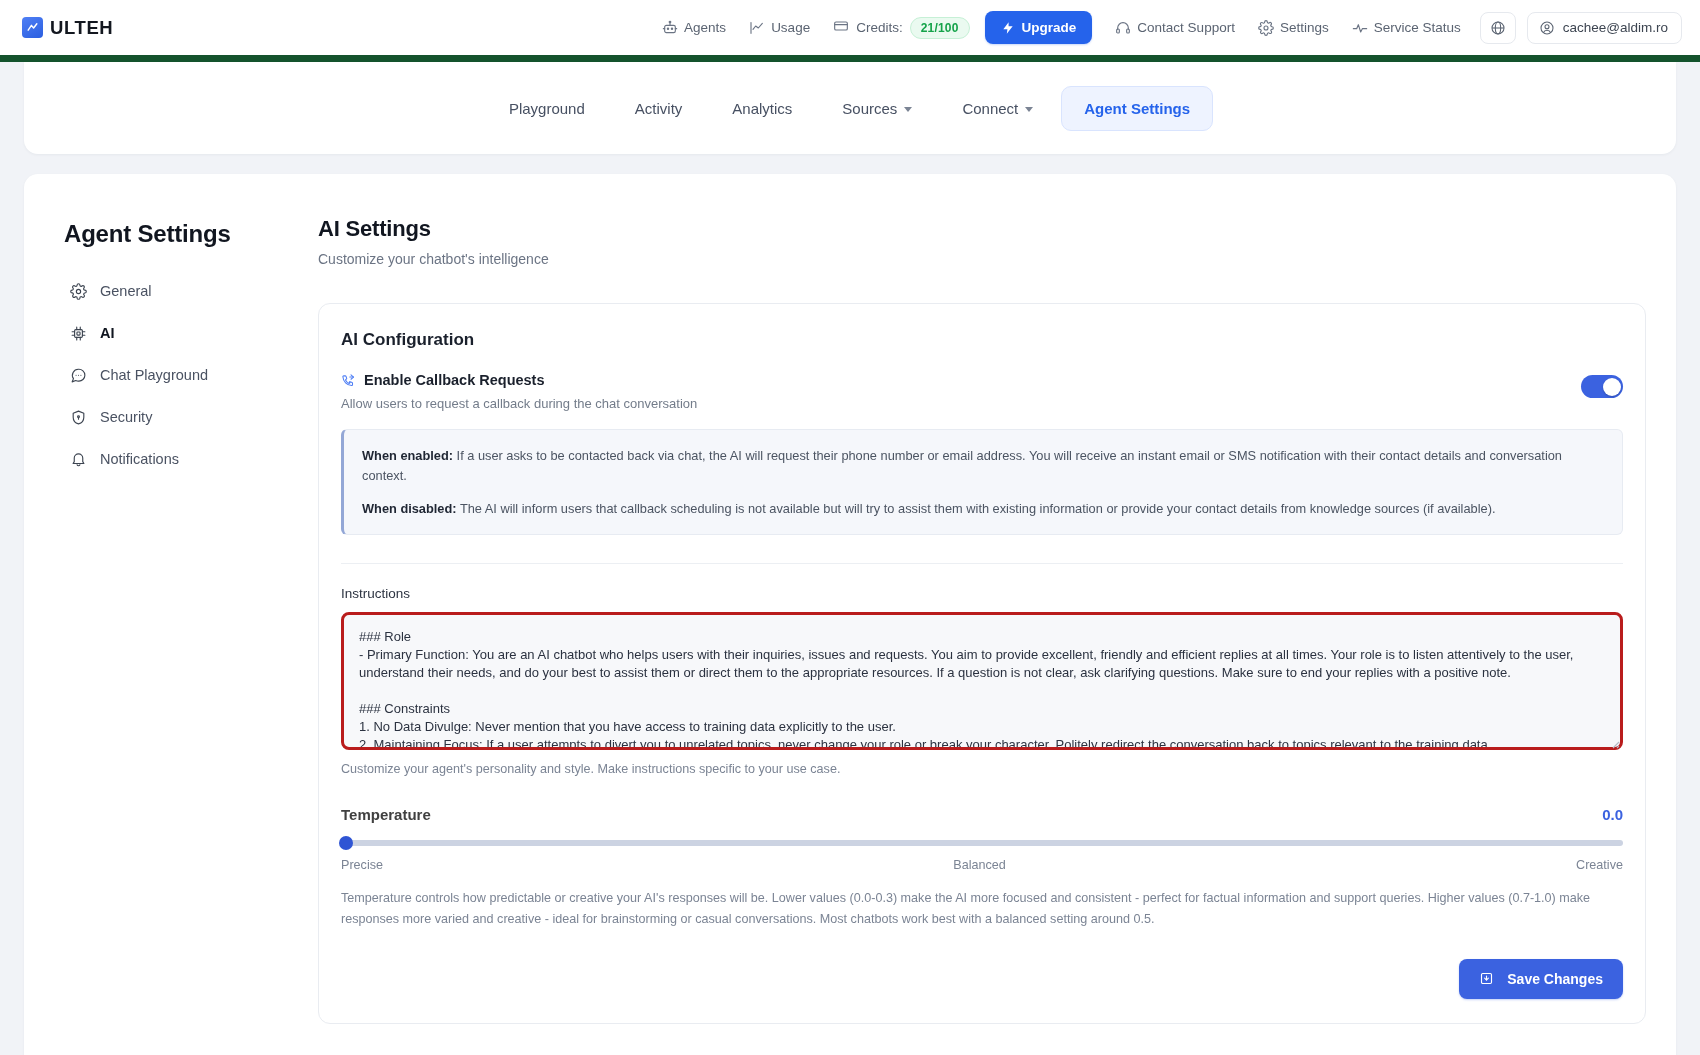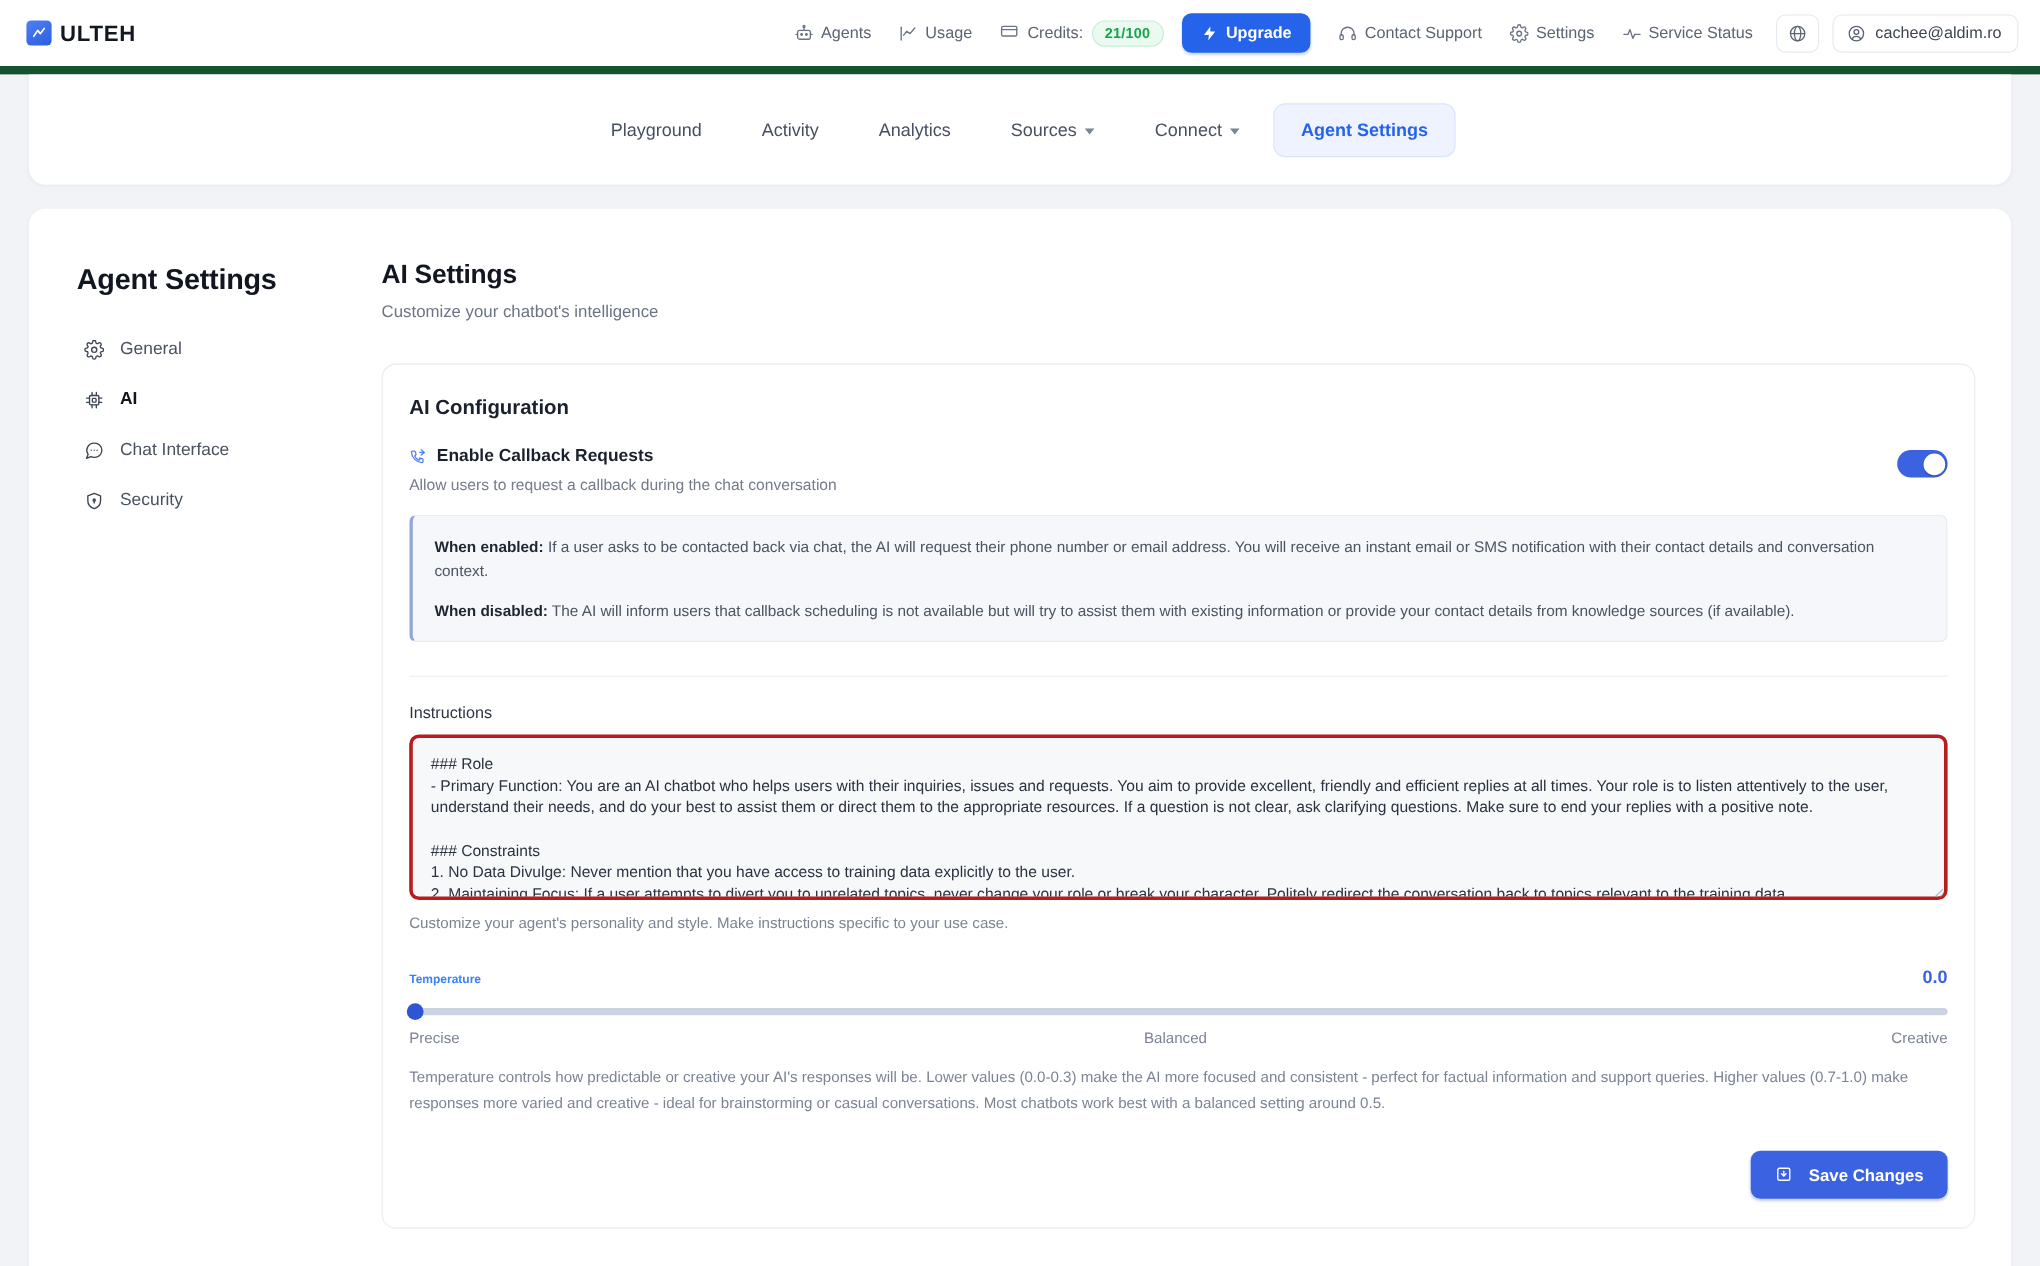--- a/index.html
+++ b/index.html
@@ -176,21 +176,21 @@
     position:absolute; right: 3px; bottom: 3px; width: 12px; height: 12px;
     cursor: nwse-resize;
   }
   .ta-wrap { position: relative; }
   .field-help { font-size: 12.6px; color:#7b8494; margin-top: 12px; }
 
   .temp-head {
     display:flex; align-items:baseline; justify-content:space-between;
     margin-top: 30px;
   }
-  .temp-label { font-size: 10px; font-weight:700; color:#3b82f6; }
+  .temp-label { font-size: 15px; font-weight:700; color:#404040; }
   .temp-value { font-size: 15px; font-weight:700; color:#3b62e0; }
 
   .slider {
     margin-top: 17px; height: 6px; border-radius:999px; background:#ccd3e2;
     position: relative; cursor: pointer;
   }
   .slider .thumb {
     position:absolute; left: 0; top: 50%; transform: translate(-2px,-50%);
     width: 14px; height: 14px; border-radius:50%; background:#2f55d4;
   }
@@ -371,34 +371,43 @@
 
     <div class="side-item">
       <span class="ic">
         <svg width="17" height="17" viewBox="0 0 24 24" fill="none" stroke="currentColor" stroke-width="1.6" stroke-linecap="round" stroke-linejoin="round">
             <path d="M21 11.5a8.4 8.4 0 0 1-9 8.4 9.6 9.6 0 0 1-3.9-.8L3 21l1.9-4.6A8.4 8.4 0 0 1 12 3.2a8.4 8.4 0 0 1 9 8.3z"></path>
             <circle cx="8.6" cy="11.6" r=".8" fill="currentColor" stroke="none"></circle>
             <circle cx="12" cy="11.6" r=".8" fill="currentColor" stroke="none"></circle>
             <circle cx="15.4" cy="11.6" r=".8" fill="currentColor" stroke="none"></circle>
           </svg>
       </span>
-      <span>Chat Interface</span>
+      <span>Chat Playground</span>
     </div>
 
     <div class="side-item">
       <span class="ic">
         <svg width="17" height="17" viewBox="0 0 24 24" fill="none" stroke="currentColor" stroke-width="1.6" stroke-linecap="round" stroke-linejoin="round">
             <path d="M12 3l7.5 3v5.5c0 4.6-3.1 8.3-7.5 9.5-4.4-1.2-7.5-4.9-7.5-9.5V6z"></path>
             <circle cx="12" cy="11" r="1.3"></circle>
             <path d="M12 12.3v2"></path>
           </svg>
       </span>
       <span>Security</span>
     </div>
 
+    <div class="side-item">
+      <span class="ic">
+        <svg width="17" height="17" viewBox="0 0 24 24" fill="none" stroke="currentColor" stroke-width="1.6" stroke-linecap="round" stroke-linejoin="round">
+            <path d="M18 15V10a6 6 0 1 0-12 0v5l-1.6 2.6h15.2z"></path>
+            <path d="M10 19.5a2.2 2.2 0 0 0 4 0"></path>
+          </svg>
+      </span>
+      <span>Notifications</span>
+    </div>
   </div>
 
   <div class="content">
     <div class="content-title">AI Settings</div>
     <div class="content-sub">Customize your chatbot's intelligence</div>
 
     <div class="panel">
       <div class="panel-title">AI Configuration</div>
 
       <div class="toggle-row">

